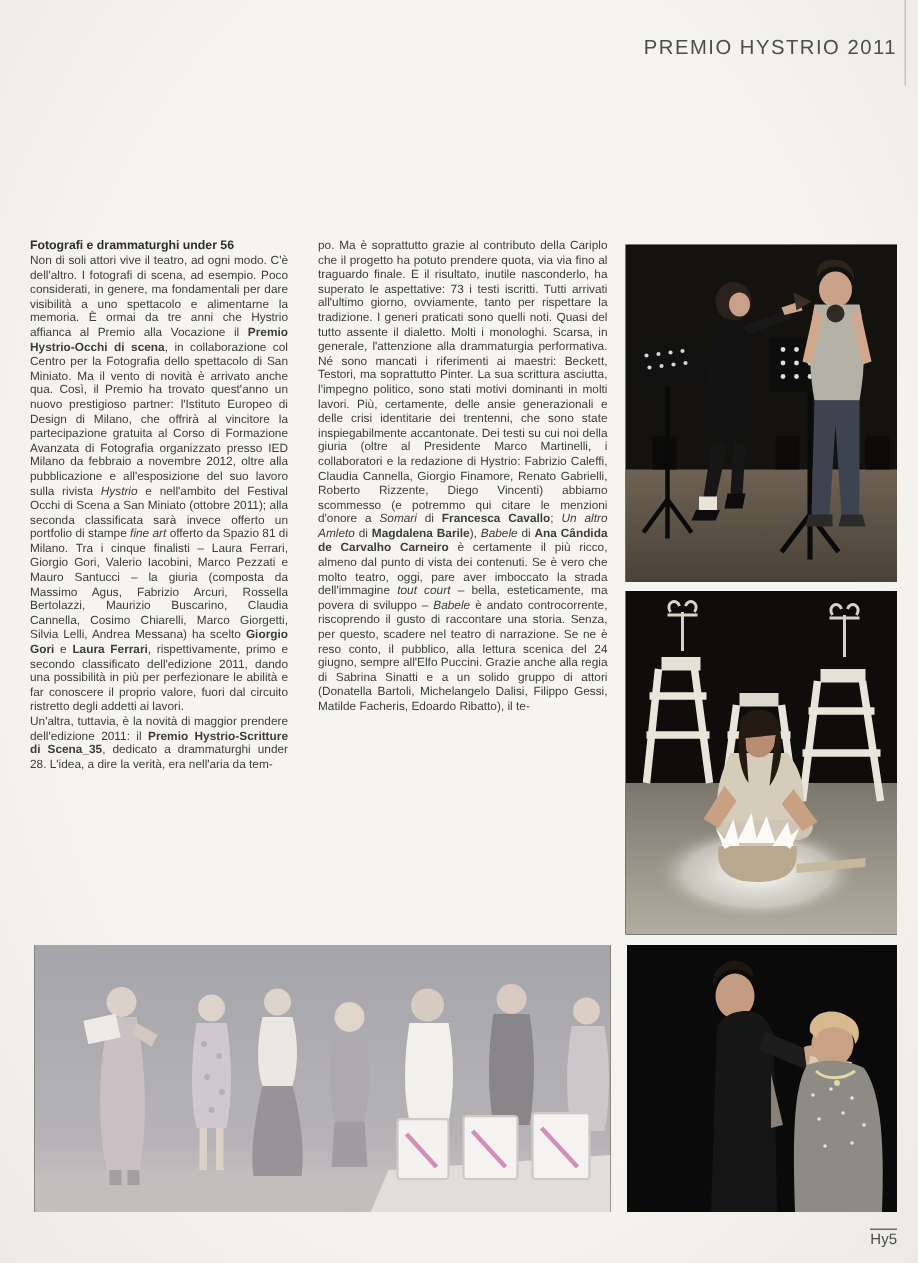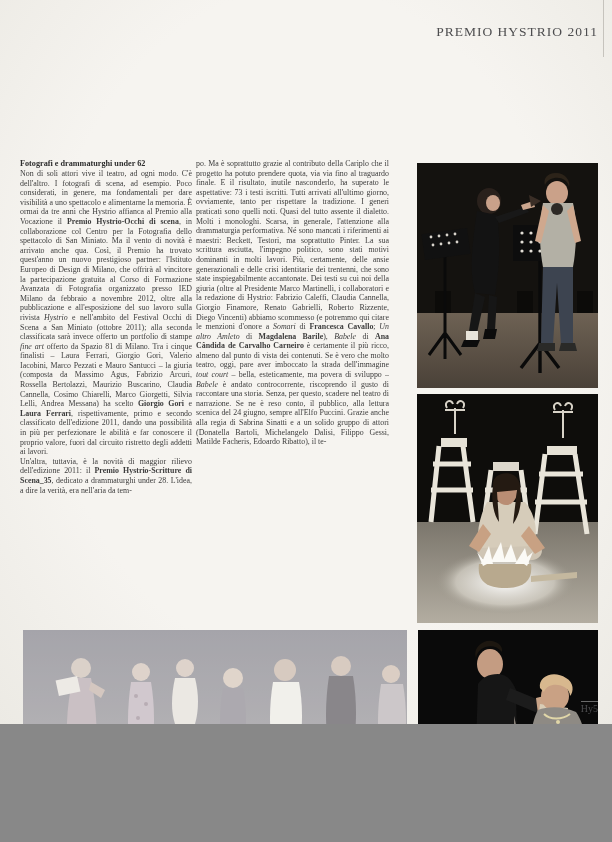--- a/index.html
+++ b/index.html
@@ -1,32 +1,32 @@
 <!DOCTYPE html>
 <html><head>
 <meta charset="utf-8">
 <style>
   html,body{margin:0;padding:0;background:#888;}
   .page{
-    position:relative;width:612px;height:724px;margin:0 auto;
+    position:relative;width:612px;height:842px;margin:0 auto;
     background:radial-gradient(ellipse at 50% 45%, #f6f4f0 60%, #eceae4 100%);
-    font-family:Liberation Serif, serif;
+    font-family:Liberation Sans, sans-serif;
     color:#3c3c3c;overflow:hidden;
     box-shadow:0 0 6px rgba(0,0,0,.4);
   }
   .header-title{
     position:absolute;top:24px;right:14px;
     font-size:13.5px;letter-spacing:1px;color:#4d4d4f;font-weight:400;
   }
   .header-vrule{
     position:absolute;top:0;right:8px;width:1px;height:57px;background:#c6c3bd;
   }
   .col{position:absolute;top:159px;font-size:7.9px;line-height:9.6px;text-align:justify;}
   .col1{left:20px;width:172px;}
-  .col2{left:196px;width:193px;}
+  .col2{left:212px;width:193px;}
   .col h3{
     margin:0;font-size:8.2px;line-height:10px;font-weight:700;color:#2e2e2e;
   }
   .col p{margin:0;}
   .b{font-weight:700;}
   .i{font-style:italic;margin-top:28px;}
   .photo{position:absolute;overflow:hidden;background:#111;}
   .photo svg{display:block;width:100%;height:100%;}
   .ph-r1{left:417px;top:163px;width:181px;height:225px;}
   .ph-r2{left:417px;top:394px;width:181px;height:229px;}
@@ -39,24 +39,24 @@
 </style>
 </head>
 <body>
 
 <div class="page">
 
   <div class="header-vrule"></div>
   <div class="header-title">PREMIO HYSTRIO 2011</div>
 
   <div class="col col1">
-    <h3>Fotografi e drammaturghi under 62</h3>
+    <h3>Fotografi e drammaturghi under 56</h3>
     <div>
         <p><span>Non di soli attori vive il teatro, ad ogni modo. C'è dell'altro. I fotografi di scena, ad esempio. Poco considerati, in genere, ma fondamentali per dare visibilità a uno spettacolo e alimentarne la memoria. È ormai da tre anni che Hystrio affianca al Premio alla Vocazione il </span><span class="b">Premio Hystrio-Occhi di scena</span><span>, in collaborazione col Centro per la Fotografia dello spettacolo di San Miniato. Ma il vento di novità è arrivato anche qua. Così, il Premio ha trovato quest'anno un nuovo prestigioso partner: l'Istituto Europeo di Design di Milano, che offrirà al vincitore la partecipazione gratuita al Corso di Formazione Avanzata di Fotografia organizzato presso IED Milano da febbraio a novembre 2012, oltre alla pubblicazione e all'esposizione del suo lavoro sulla rivista </span><span class="i">Hystrio</span><span> e nell'ambito del Festival Occhi di Scena a San Miniato (ottobre 2011); alla seconda classificata sarà invece offerto un portfolio di stampe </span><span class="i">fine art</span><span> offerto da Spazio 81 di Milano. Tra i cinque finalisti – Laura Ferrari, Giorgio Gori, Valerio Iacobini, Marco Pezzati e Mauro Santucci – la giuria (composta da Massimo Agus, Fabrizio Arcuri, Rossella Bertolazzi, Maurizio Buscarino, Claudia Cannella, Cosimo Chiarelli, Marco Giorgetti, Silvia Lelli, Andrea Messana) ha scelto </span><span class="b">Giorgio Gori</span><span> e </span><span class="b">Laura Ferrari</span><span>, rispettivamente, primo e secondo classificato dell'edizione 2011, dando una possibilità in più per perfezionare le abilità e far conoscere il proprio valore, fuori dal circuito ristretto degli addetti ai lavori.</span></p>
-        <p><span>Un'altra, tuttavia, è la novità di maggior rilievo dell'edizione 2011: il </span><span class="b">Premio Hystrio-Scritture di Scena_35</span><span>, dedicato a drammaturghi under 28. L'idea, a dire la verità, era nell'aria da tem-</span></p>
+        <p><span>Un'altra, tuttavia, è la novità di maggior prendere dell'edizione 2011: il </span><span class="b">Premio Hystrio-Scritture di Scena_35</span><span>, dedicato a drammaturghi under 28. L'idea, a dire la verità, era nell'aria da tem-</span></p>
       </div>
   </div>
 
   <div class="col col2">
     <div>
         <p><span>po. Ma è soprattutto grazie al contributo della Cariplo che il progetto ha potuto prendere quota, via via fino al traguardo finale. E il risultato, inutile nasconderlo, ha superato le aspettative: 73 i testi iscritti. Tutti arrivati all'ultimo giorno, ovviamente, tanto per rispettare la tradizione. I generi praticati sono quelli noti. Quasi del tutto assente il dialetto. Molti i monologhi. Scarsa, in generale, l'attenzione alla drammaturgia performativa. Né sono mancati i riferimenti ai maestri: Beckett, Testori, ma soprattutto Pinter. La sua scrittura asciutta, l'impegno politico, sono stati motivi dominanti in molti lavori. Più, certamente, delle ansie generazionali e delle crisi identitarie dei trentenni, che sono state inspiegabilmente accantonate. Dei testi su cui noi della giuria (oltre al Presidente Marco Martinelli, i collaboratori e la redazione di Hystrio: Fabrizio Caleffi, Claudia Cannella, Giorgio Finamore, Renato Gabrielli, Roberto Rizzente, Diego Vincenti) abbiamo scommesso (e potremmo qui citare le menzioni d'onore a </span><span class="i">Somari</span><span> di </span><span class="b">Francesca Cavallo</span><span>; </span><span class="i">Un altro Amleto</span><span> di </span><span class="b">Magdalena Barile</span><span>), </span><span class="i">Babele</span><span> di </span><span class="b">Ana Cândida de Carvalho Carneiro</span><span> è certamente il più ricco, almeno dal punto di vista dei contenuti. Se è vero che molto teatro, oggi, pare aver imboccato la strada dell'immagine </span><span class="i">tout court</span><span> – bella, esteticamente, ma povera di sviluppo – </span><span class="i">Babele</span><span> è andato controcorrente, riscoprendo il gusto di raccontare una storia. Senza, per questo, scadere nel teatro di narrazione. Se ne è reso conto, il pubblico, alla lettura scenica del 24 giugno, sempre all'Elfo Puccini. Grazie anche alla regia di Sabrina Sinatti e a un solido gruppo di attori (Donatella Bartoli, Michelangelo Dalisi, Filippo Gessi, Matilde Facheris, Edoardo Ribatto), il te-</span></p>
       </div>
   </div>
 
   <div class="photo ph-r1">

